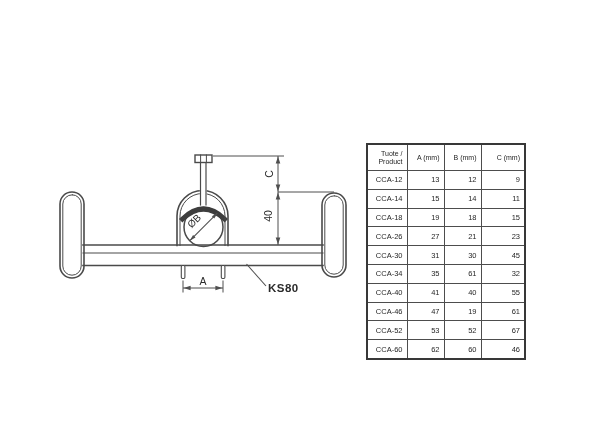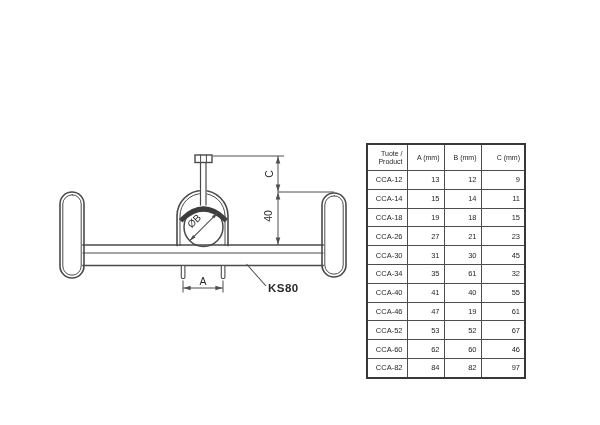--- a/index.html
+++ b/index.html
@@ -184,22 +184,16 @@
         <td>53</td>
         <td>52</td>
         <td>67</td>
       </tr>
       <tr>
         <td>CCA-60</td>
         <td>62</td>
         <td>60</td>
         <td>46</td>
       </tr>
-      <tr>
-        <td>CCA-82</td>
-        <td>84</td>
-        <td>82</td>
-        <td>97</td>
-      </tr>
     </tbody>
   </table>
 
 </div>
 
 </body></html>

